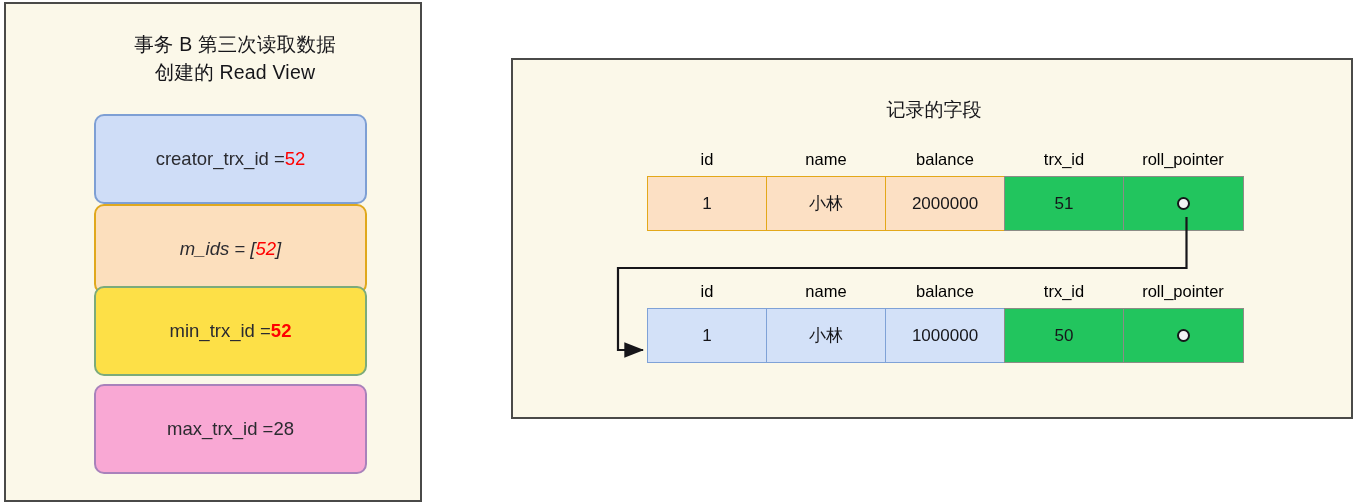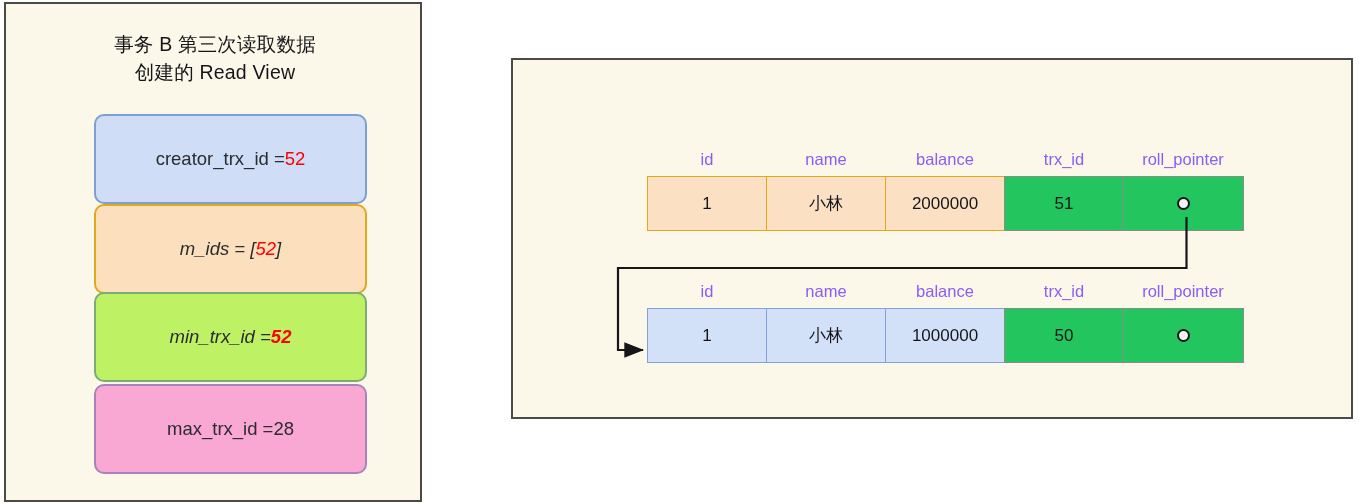--- a/index.html
+++ b/index.html
@@ -28,20 +28,21 @@
   
   .readview-title {
     position: absolute;
     left: 0; top: 26px;
     width: 418px;
     text-align: center;
     font-size: 19.5px;
     line-height: 28px;
     color: #16161a;
     letter-spacing: 0.2px;
+    padding-left: 20px;
   }
   .readview-title div { white-space: nowrap; }
 
   
   .rv-box {
     position: absolute;
     left: 88px;
     width: 273px;
     height: 90px;
     box-sizing: border-box;
@@ -49,21 +50,21 @@
     border: 2px solid;
     display: flex;
     align-items: center;
     justify-content: center;
     font-size: 18.5px;
     color: #2b2b30;
     white-space: nowrap;
   }
   #rv-box-0 { top: 110px; background: #cfddf7; border-color: #7e9fd4; }
   #rv-box-1 { top: 200px; background: #fcdfbd; border-color: #e0a81d; font-style: italic; }
-  #rv-box-2 { top: 288px; background: #bef264; border-color: #7cab7a; font-style: italic; }
+  #rv-box-2 { top: 282px; background: #fde047; border-color: #7cab7a; }
   #rv-box-3 { top: 380px; background: #f9a8d4; border-color: #a982bb; }
 
   .red      { color: #ff0000; }
   .red-bold { color: #ff0000; font-weight: bold; }
 
   
   .record-title {
     position: absolute;
     left: 0; top: 37px;
     width: 842px;
@@ -83,21 +84,21 @@
   .rec-headers {
     position: relative;
     height: 26px;
   }
   .rec-header {
     position: absolute;
     top: 0;
     width: 120px;
     text-align: center;
     font-size: 16.5px;
-    color: #8b5cf6;
+    color: #000000;
     white-space: nowrap;
   }
 
   .rec-row {
     display: flex;
     height: 55px;
   }
   .rec-cell {
     width: 120px;
     box-sizing: border-box;
@@ -164,20 +165,21 @@
 
   <div class="rv-box" id="rv-box-3">
     <span>max_trx_id = </span>
       <span>28</span>
   </div>
 
 </div>
 
 <div class="panel" id="right-panel">
 
+  <div class="record-title">记录的字段</div>
 
   <div class="rec-table" id="rec-table-0">
     <div class="rec-headers">
       <div class="rec-header" style="left:0px">id</div>
       <div class="rec-header" style="left:119px">name</div>
       <div class="rec-header" style="left:238px">balance</div>
       <div class="rec-header" style="left:357px">trx_id</div>
       <div class="rec-header" style="left:476px">roll_pointer</div>
     </div>
     <div class="rec-row">

